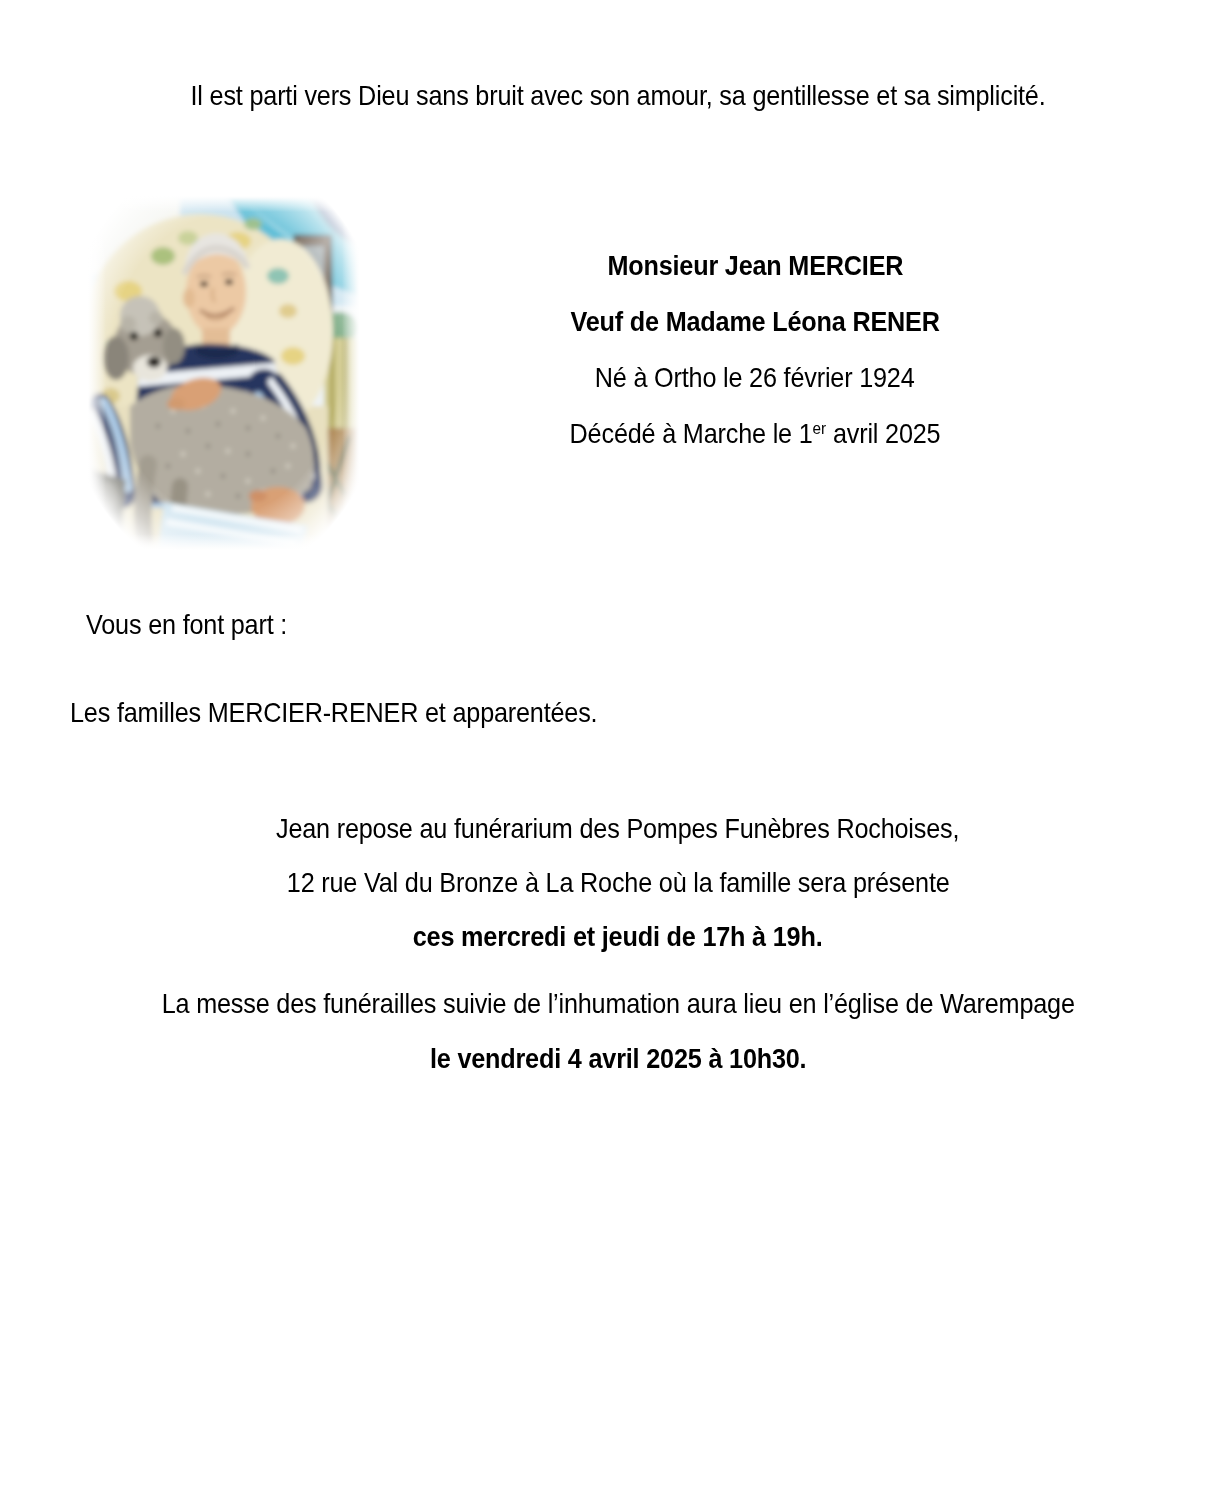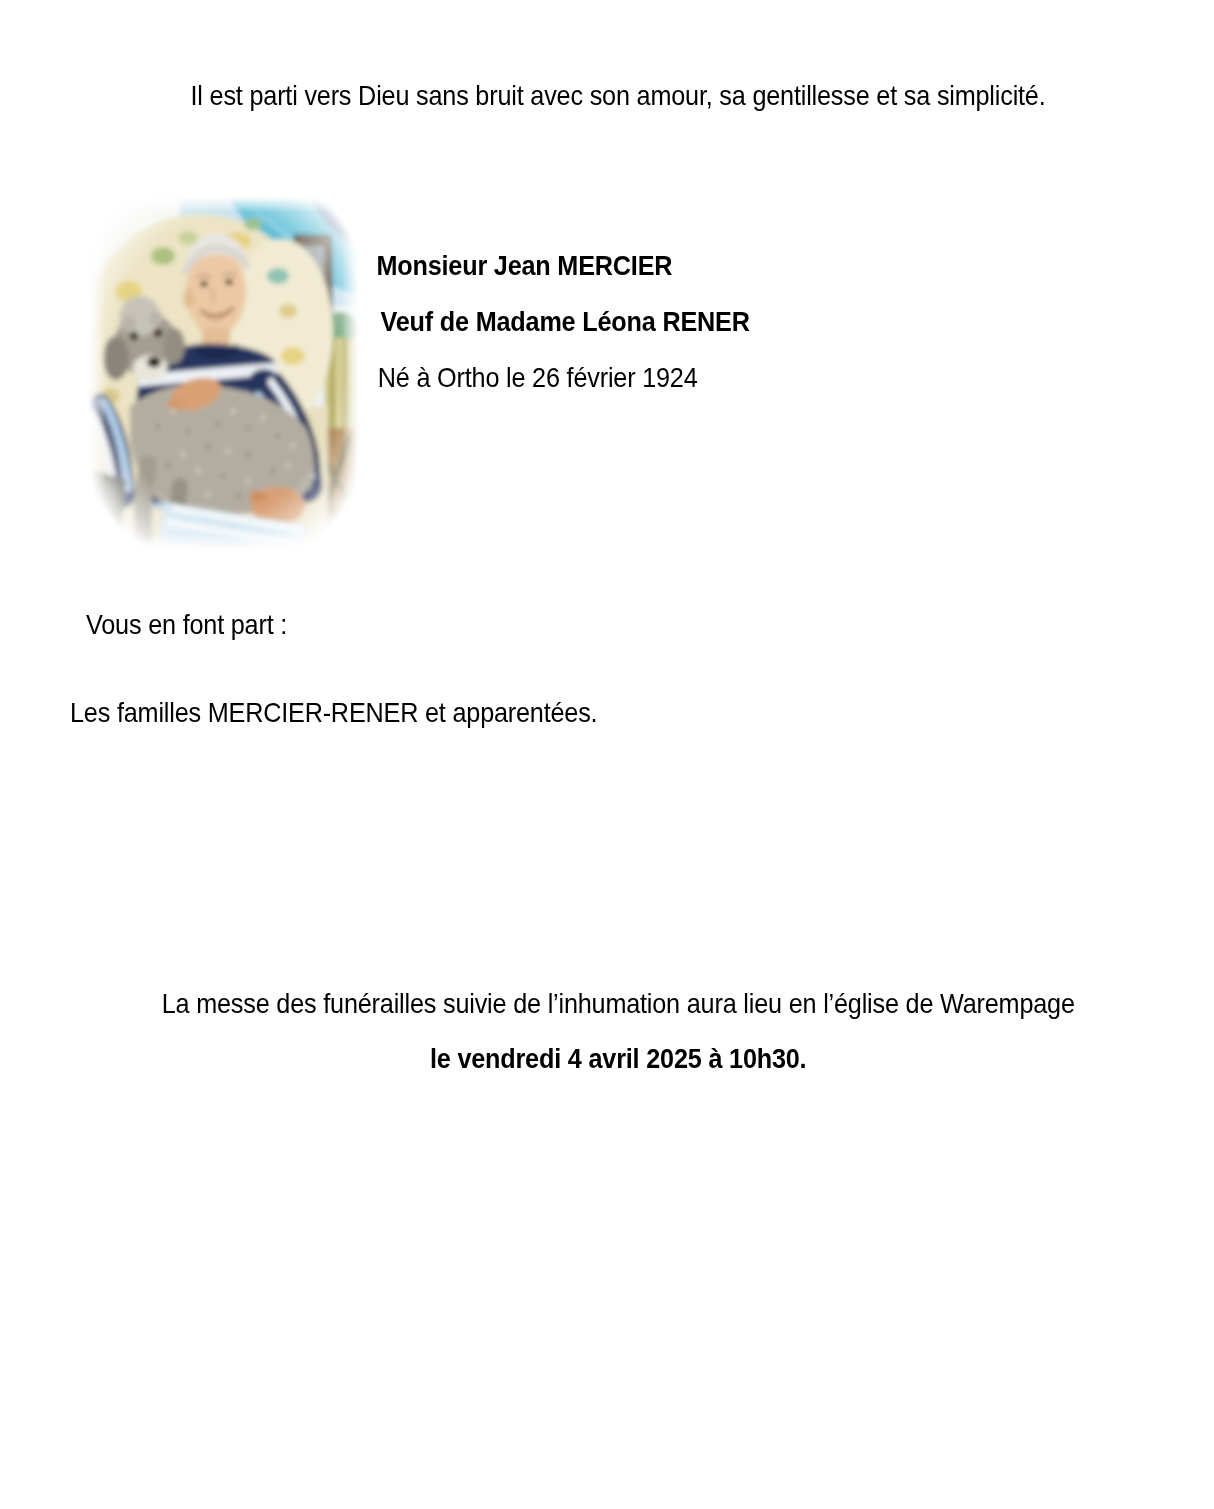--- a/index.html
+++ b/index.html
@@ -20,21 +20,21 @@
     color:#000;
   }
   .cx { display:inline-block; transform:scaleX(0.9); letter-spacing:-0.2px; }
   .left .cx { transform-origin:0 50%; }
   .center { left:22px; right:0; text-align:center; }
   .bold { font-weight:700; }
   .ord { font-size:17px; position:relative; top:-9px; letter-spacing:0; }
 
   .l-epigraph     { top:67px; }
   .photo          { position:absolute; left:88px; top:196px; width:272px; height:354px; }
-  .l-name         { top:238px; left:360px; width:790px; text-align:left; line-height:56px; }
+  .l-name         { top:238px; left:360px; width:790px; text-align:center; line-height:56px; }
   .l-intro        { top:596px; left:86px; }
   .l-families     { top:684px; left:70px; }
   .l-visitation   { top:802px; line-height:54px; }
   .l-funeral      { top:976px; line-height:55px; }
   .l-condolences  { top:1248px; }
 </style>
 </head>
 <body>
 
 <div class="page">
@@ -221,29 +221,37 @@
   <div class="txt l-name">
     <div class="bold">
       <span class="cx">Monsieur Jean MERCIER</span>
     </div>
     <div class="bold">
       <span class="cx">Veuf de Madame Léona RENER</span>
     </div>
     <div>
       <span class="cx">Né à Ortho le 26 février 1924</span>
     </div>
+    <div>
+      <span class="cx"><span>Décédé à Marche le 1</span><span class="ord">er</span><span> avril 2025</span></span>
+    </div>
   </div>
 
   <div class="txt left l-intro">
     <span class="cx">Vous en font part :</span>
   </div>
   <div class="txt left l-families">
     <span class="cx">Les familles MERCIER-RENER et apparentées.</span>
   </div>
 
+  <div class="txt center l-visitation">
+    <div><span class="cx">Jean repose au funérarium des Pompes Funèbres Rochoises,</span></div>
+    <div><span class="cx">12 rue Val du Bronze à La Roche où la famille sera présente</span></div>
+    <div class="bold"><span class="cx">ces mercredi et jeudi de 17h à 19h.</span></div>
+  </div>
 
   <div class="txt center l-funeral">
     <div><span class="cx">La messe des funérailles suivie de l’inhumation aura lieu en l’église de Warempage</span></div>
     <div class="bold"><span class="cx">le vendredi 4 avril 2025 à 10h30.</span></div>
   </div>
 
 
 </div>
 
 </body></html>

